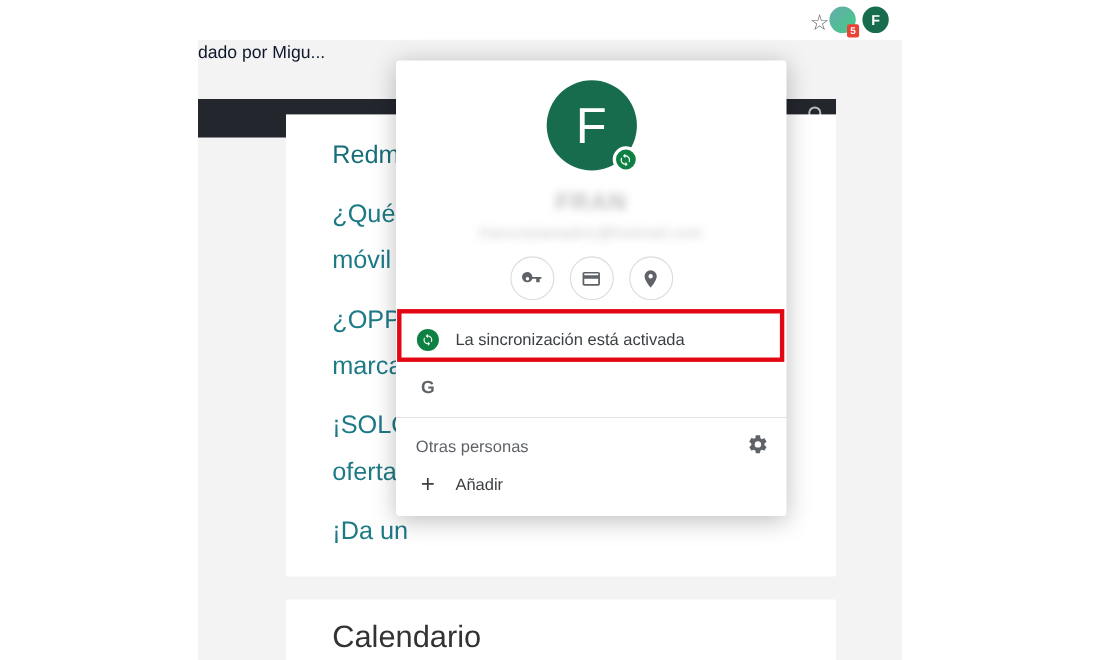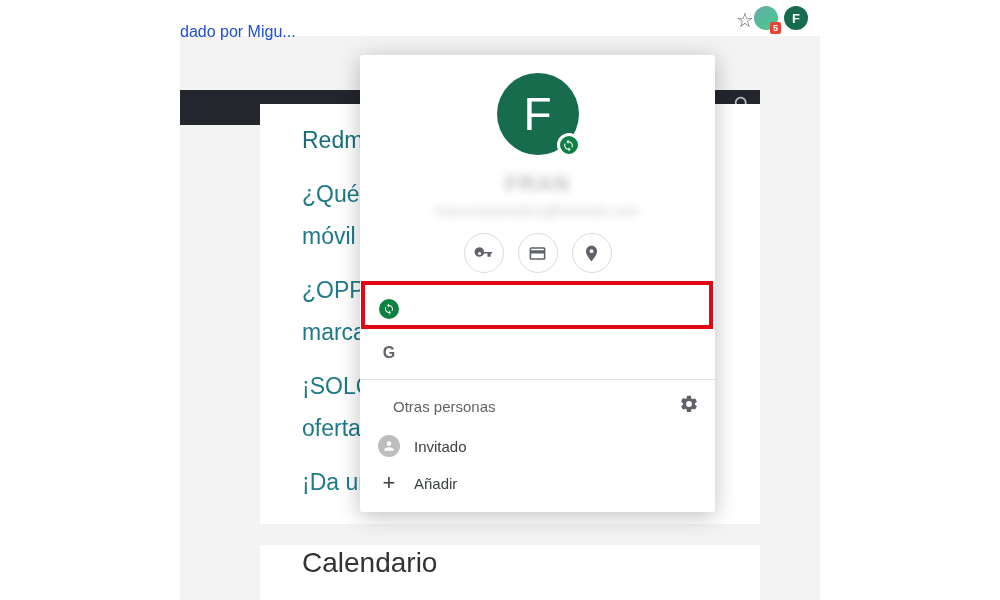--- a/index.html
+++ b/index.html
@@ -8,32 +8,32 @@
   .stage { position: relative; width: 1000px; height: 600px; }
 
   
   .page-bg { position: absolute; left: 180px; top: 0; width: 640px; height: 600px; background: #f3f3f3; }
   .omnibar { position: absolute; left: 0; right: 0; top: 0; height: 36px; background: #fff; border-bottom: 1px solid #fff; }
   .star { position: absolute; right: 66px; top: 8px; font-size: 20px; color: #5f6368; }
   .toolbar-avatar { position: absolute; right: 12px; top: 6px; width: 24px; height: 24px; border-radius: 50%; background: #176c4d; color: #fff; font-size: 13px; font-weight: 600; display: flex; align-items: center; justify-content: center; }
   .toolbar-ext { position: absolute; right: 42px; top: 6px; width: 24px; height: 24px; border-radius: 50%; background: linear-gradient(135deg,#6aa 0%, #4c8 100%); }
   .toolbar-ext .badge { position: absolute; right: -3px; bottom: -4px; background: #ea4335; color: #fff; font-size: 9px; padding: 1px 3px; border-radius: 2px; font-weight: 700; }
 
-  .bookmark { position: absolute; left: 0; top: 23px; color: #1d4ed8; font-size: 16px; }
+  .bookmark { position: absolute; left: 0; top: 40px; color: #0f172a; font-size: 16px; }
 
   .dark-bar { position: absolute; left: 180px; top: 90px; width: 580px; height: 35px; background: #23262d; }
   .search-ic { position: absolute; right: 60px; top: 94px; color: #bdbdbd; font-size: 22px; }
 
   .article-card { position: absolute; left: 260px; top: 104px; width: 500px; height: 420px; background: #fff; }
   .links { position: absolute; left: 42px; top: 15px; right: 0; }
   .links .lnk { color: #1d7a86; font-size: 23px; line-height: 42px; font-weight: 400; display: block; }
   .links .partial { color: #176e7a; }
 
   .calendario-card { position: absolute; left: 260px; top: 545px; width: 500px; height: 55px; background: #fff; }
-  .calendario-card .ttl { position: absolute; left: 42px; top: 2px; font-size: 28px; color: #333; font-weight: 300; }
+  .calendario-card .ttl { position: absolute; left: 42px; top: 18px; font-size: 28px; color: #333; font-weight: 300; }
 
   
   .popover { position: absolute; left: 360px; top: 55px; width: 355px; background: #fff; border-radius: 3px; box-shadow: 0 4px 22px rgba(0,0,0,0.25); }
   .pop-head { display: flex; flex-direction: column; align-items: center; padding: 18px 0 14px 0; }
   .big-avatar { position: relative; width: 82px; height: 82px; border-radius: 50%; background: #176c4d; color: #fff; font-size: 46px; font-weight: 400; display: flex; align-items: center; justify-content: center; }
   .sync-dot { position: absolute; right: -2px; bottom: -2px; width: 24px; height: 24px; border-radius: 50%; background: #0d8043; border: 3px solid #fff; display: flex; align-items: center; justify-content: center; }
   .sync-dot svg { width: 13px; height: 13px; }
 
   .username { margin-top: 16px; font-size: 22px; color: #bfbfbf; font-weight: 700; filter: blur(4px); letter-spacing: 1px; }
   .email { margin-top: 6px; font-size: 14px; color: #c5c5c5; filter: blur(4px); letter-spacing: 0.5px; }
@@ -47,21 +47,21 @@
 
   .sync-ic { width: 20px; height: 20px; border-radius: 50%; background: #0d8043; display: flex; align-items: center; justify-content: center; }
   .sync-ic svg { width: 12px; height: 12px; }
 
   .g-logo { font-weight: 700; font-size: 16px; color: #5f6368; font-family: Arial, sans-serif; }
 
   .highlight-box { position: absolute; border: 4px solid #e30613; pointer-events: none; }
 
   .sep { height: 1px; background: #e4e4e4; margin: 4px 0; }
 
-  .section-row { display: flex; align-items: center; justify-content: space-between; padding: 10px 16px 6px 18px; margin-left: 15px; }
+  .section-row { display: flex; align-items: center; justify-content: space-between; padding: 10px 16px 6px 18px; }
   .section-row .lbl { color: #5f6368; font-size: 15px; }
   .gear { color: #5f6368; cursor: pointer; }
   .gear svg { width: 20px; height: 20px; fill: #5f6368; }
 
   .person-ic { width: 22px; height: 22px; border-radius: 50%; background: #bdbdbd; display: flex; align-items: center; justify-content: center; }
   .person-ic svg { width: 14px; height: 14px; fill: #fff; }
 
   .plus { font-size: 22px; color: #3c4043; font-weight: 400; line-height: 0; }
 </style>
 </head>
@@ -138,49 +138,40 @@
     </div>
 
     <div class="menu-row">
       <span class="ic">
           <span class="sync-ic">
         <svg viewBox="0 0 24 24" fill="#fff">
               <path d="M12 4V1L8 5l4 4V6c3.31 0 6 2.69 6 6 0 1.01-.25 1.97-.7 2.8l1.46 1.46A7.93 7.93 0 0020 12c0-4.42-3.58-8-8-8zm0 14c-3.31 0-6-2.69-6-6 0-1.01.25-1.97.7-2.8L5.24 7.74A7.93 7.93 0 004 12c0 4.42 3.58 8 8 8v3l4-4-4-4v3z"></path>
             </svg>
       </span>
         </span>
+      <span>La sincronización está activada</span>
     </div>
 
     <div class="menu-row">
       <span class="ic">
           <span class="g-logo">G</span>
         </span>
     </div>
 
     <div class="sep"></div>
 
     <div class="section-row">
       <span class="lbl">Otras personas</span>
       <span class="gear">
         <svg viewBox="0 0 24 24">
             <path d="M19.14 12.94a7.49 7.49 0 000-1.88l2.03-1.58a.5.5 0 00.12-.64l-1.92-3.32a.5.5 0 00-.6-.22l-2.39.96a7.28 7.28 0 00-1.63-.94l-.36-2.54A.5.5 0 0013.9 2h-3.8a.5.5 0 00-.49.42l-.36 2.54c-.58.24-1.13.55-1.63.94l-2.39-.96a.5.5 0 00-.6.22L2.71 8.84a.5.5 0 00.12.64l2.03 1.58a7.49 7.49 0 000 1.88L2.83 14.5a.5.5 0 00-.12.64l1.92 3.32c.13.22.39.31.6.22l2.39-.96c.5.39 1.05.7 1.63.94l.36 2.54a.5.5 0 00.49.42h3.8a.5.5 0 00.49-.42l.36-2.54c.58-.24 1.13-.55 1.63-.94l2.39.96c.21.09.47 0 .6-.22l1.92-3.32a.5.5 0 00-.12-.64l-2.03-1.56zM12 15.5A3.5 3.5 0 1115.5 12 3.5 3.5 0 0112 15.5z"></path>
           </svg>
       </span>
     </div>
 
-    <div class="menu-row">
-      <span class="ic">
-          <span class="person-ic">
-        <svg viewBox="0 0 24 24">
-              <path d="M12 12a4 4 0 10-4-4 4 4 0 004 4zm0 2c-2.67 0-8 1.34-8 4v2h16v-2c0-2.66-5.33-4-8-4z"></path>
-            </svg>
-      </span>
-        </span>
-      <span>Invitado</span>
-    </div>
 
     <div class="menu-row" style="padding-bottom:14px">
       <span class="ic">
           <span class="plus">+</span>
         </span>
       <span>Añadir</span>
     </div>
   </div>
 
   <div class="highlight-box" style="left:361px; top:281px; width:352px; height:48px;"></div>

